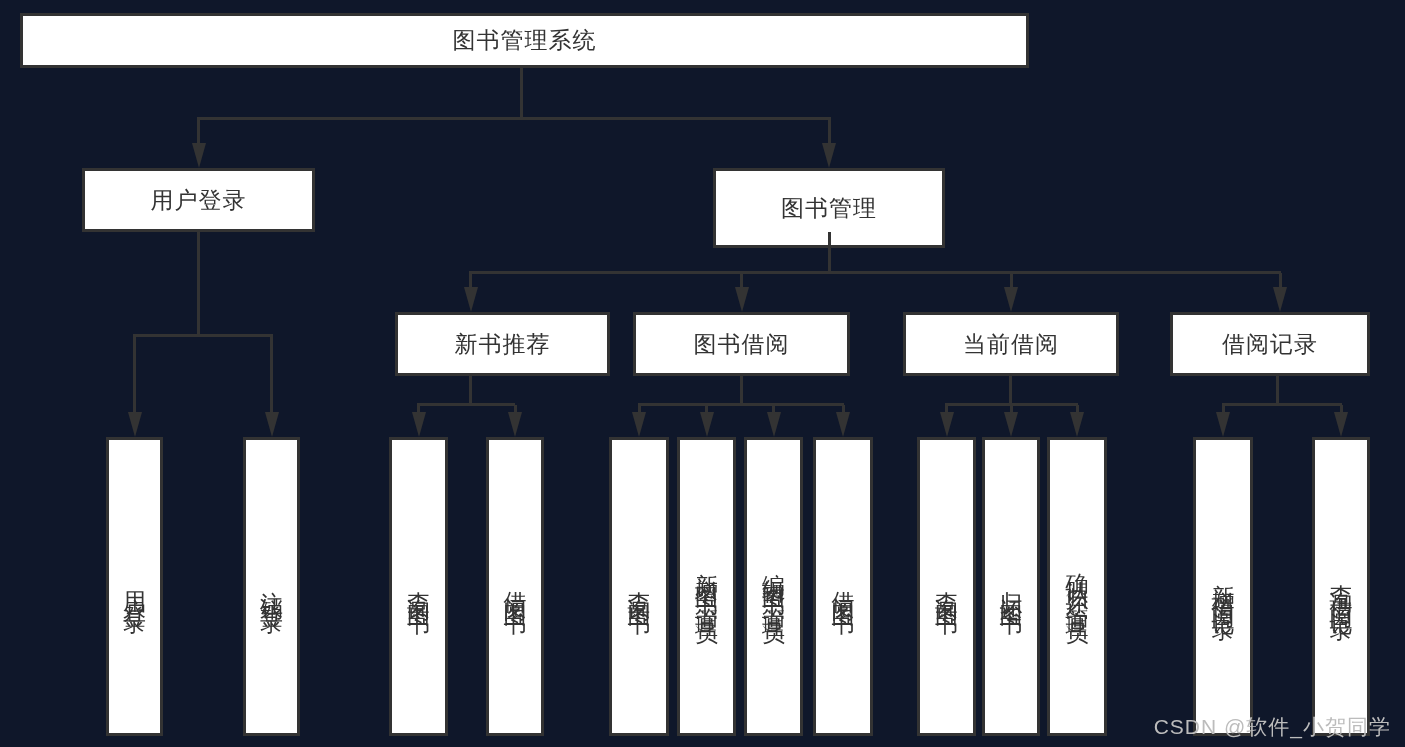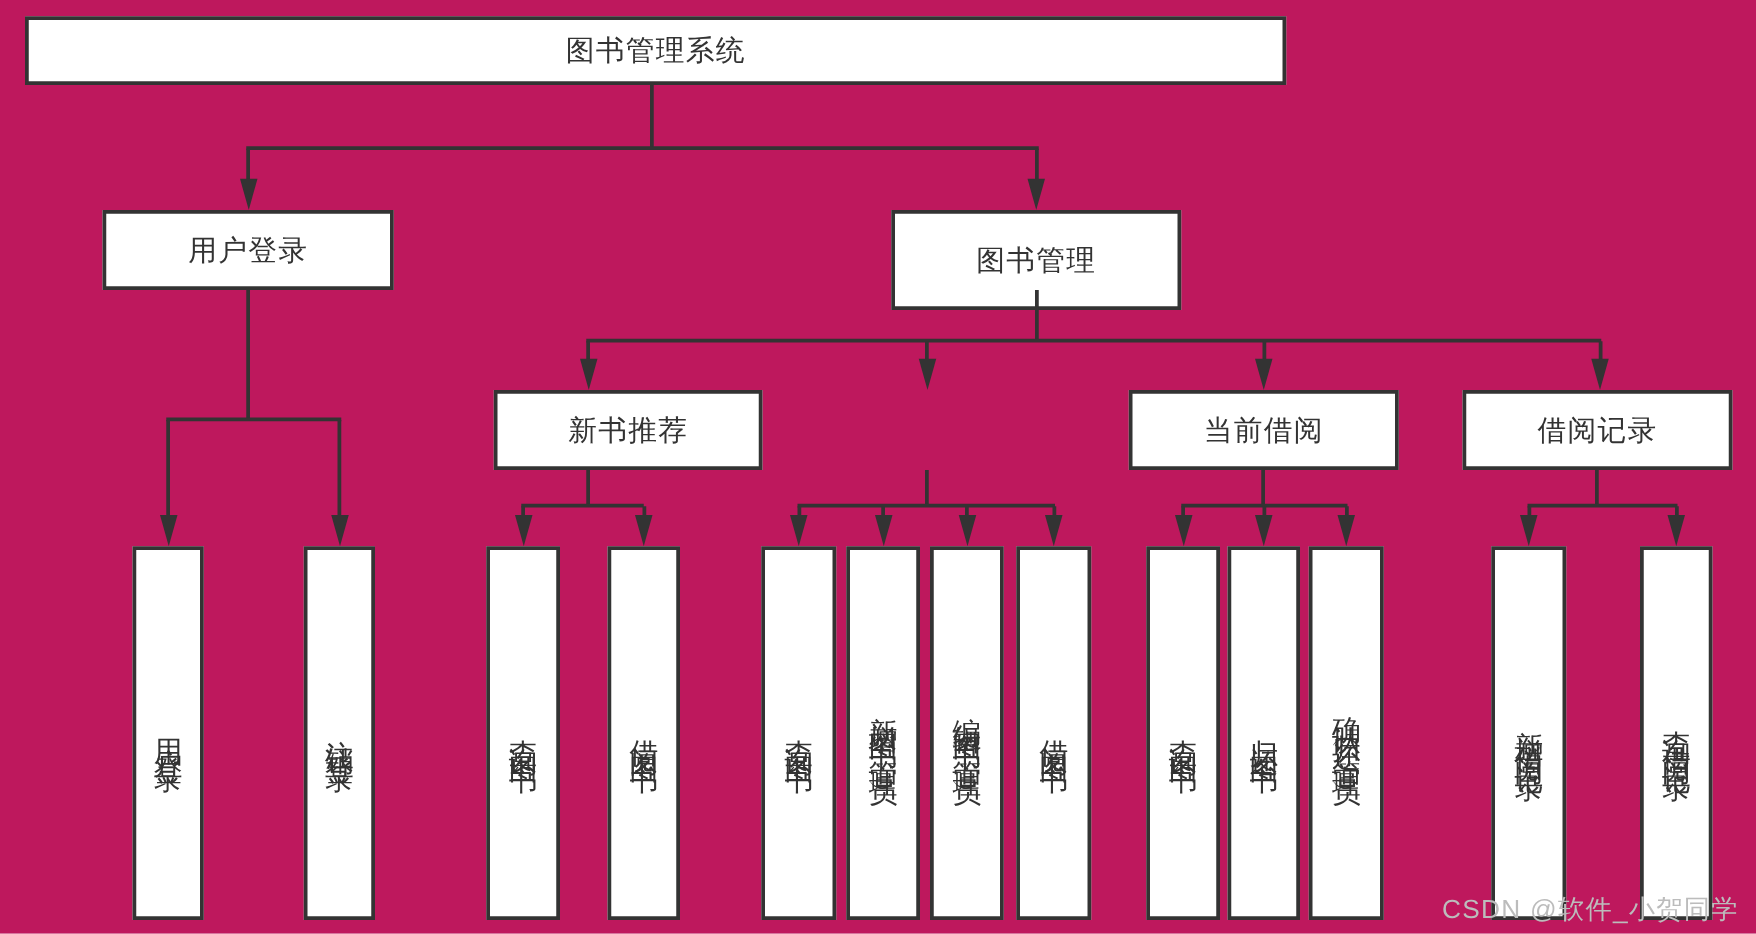--- a/index.html
+++ b/index.html
@@ -1,20 +1,20 @@
 <!DOCTYPE html>
 <html><head>
 <meta charset="utf-8">
 <style>
   html, body { margin: 0; padding: 0; background: #ffffff; }
   .canvas {
     position: relative;
     width: 1405px;
     height: 747px;
-    background: #be185d;
+    background: #0f172a;
     font-family: "Liberation Sans", "DejaVu Sans", sans-serif;
     overflow: hidden;
   }
   .box {
     position: absolute;
     box-sizing: border-box;
     border: 3px solid #333333;
     background: #ffffff;
     display: flex;
     align-items: center;
@@ -87,24 +87,27 @@
   <div class="vline" style="left:740px; top:273px; height:16px;"></div>
   <div class="arrow" style="left:735px; top:287px;"></div>
   <div class="vline" style="left:1010px; top:273px; height:16px;"></div>
   <div class="arrow" style="left:1004px; top:287px;"></div>
   <div class="vline" style="left:1279px; top:273px; height:16px;"></div>
   <div class="arrow" style="left:1273px; top:287px;"></div>
 
   <div class="box hbox" style="left:363px; top:312px; width:215px; height:64px;margin-left:32px;">
     <span>新书推荐</span>
   </div>
+  <div class="box hbox" style="left:633px; top:312px; width:217px; height:64px;">
+    <span>图书借阅</span>
+  </div>
   <div class="box hbox" style="left:903px; top:312px; width:216px; height:64px;">
     <span>当前借阅</span>
   </div>
-  <div class="box hbox" style="left:1170px; top:312px; width:216px; height:64px;">
+  <div class="box hbox" style="left:1170px; top:312px; width:200px; height:64px;">
     <span>借阅记录</span>
   </div>
 
   <div class="vline" style="left:469px; top:376px; height:29px;"></div>
   <div class="hline" style="left:417px; top:403px; width:98px;"></div>
   <div class="vline" style="left:417px; top:405px; height:9px;"></div>
   <div class="arrow" style="left:412px; top:412px;"></div>
   <div class="vline" style="left:514px; top:405px; height:9px;"></div>
   <div class="arrow" style="left:508px; top:412px;"></div>
 

